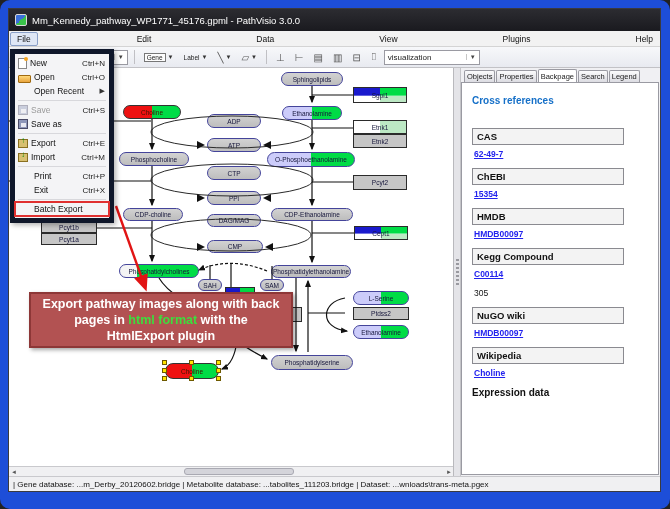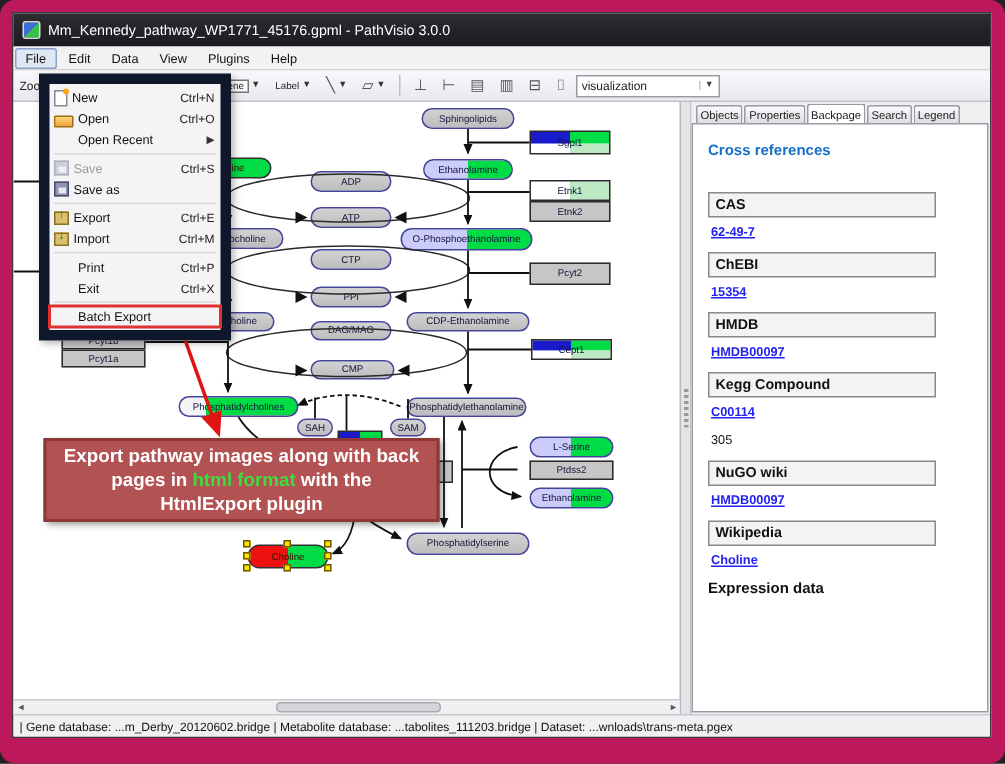--- a/index.html
+++ b/index.html
@@ -1,25 +1,25 @@
 <!DOCTYPE html>
 <html><head>
 <meta charset="utf-8">
 <style>
   * { margin:0; padding:0; box-sizing:border-box; }
   html,body { width:670px; height:509px; font-family:"Liberation Sans", sans-serif; background:#222; }
-  .frame { position:absolute; inset:0; width:670px; height:509px; background:#be185d; border-radius:10px; overflow:hidden; }
+  .frame { position:absolute; inset:0; width:670px; height:509px; background:#1d4ed8; border-radius:10px; overflow:hidden; }
   .window { position:absolute; left:8px; top:8px; width:653px; height:484px; background:#ececf0; border:1px solid #3a3a3e; display:flex; flex-direction:column; overflow:visible; }
 
   
   .titlebar { height:22px; background:linear-gradient(180deg,#2c2c31,#1a1a1f); color:#fff; display:flex; align-items:center; padding:0 6px; font-size:9.5px; flex:0 0 auto; }
   .app-icon { width:12px; height:12px; margin-right:5px; border-radius:2px;
     background:linear-gradient(135deg,#3a6fd8 0 50%,#39c24a 50%); border:1px solid #dadada; }
   
-  .menubar { height:16px; background:#f2f2f2; border-bottom:1px solid #d4d4d4; display:flex; align-items:center; font-size:8.5px; color:#111; flex:0 0 auto; }
+  .menubar { height:16px; background:#f2f2f2; border-bottom:1px solid #d4d4d4; display:flex; align-items:center; font-size:8.5px; color:#111; flex:0 0 auto;justify-content:space-between; }
   .mb-item { padding:1px 6px; margin:0 1px; cursor:default; }
   .mb-item.active { border:1px solid #8aa0c8; background:#dfe7f5; border-radius:2px; }
 
   
   .toolbar { height:21px; background:linear-gradient(180deg,#f7f8fa,#e8eaf0); border-bottom:1px solid #c2c2c6; display:flex; align-items:center; font-size:8px; color:#222; padding:0 4px; gap:4px; flex:0 0 auto; }
   .tb-sep { width:1px; height:14px; background:#c0c0c4; margin:0 2px; }
   .combo { background:#fff; border:1px solid #9a9aa2; height:15px; display:flex; align-items:center; padding:0 3px; gap:4px; }
   .combo .arr { font-size:6px; color:#444; border-left:1px solid #c6c6c6; padding-left:3px; }
   .tb-btn { display:flex; align-items:center; gap:2px; padding:1px 2px; border:1px solid transparent; }
   .tb-glyph { font-size:10px; color:#555; }
@@ -69,21 +69,21 @@
   .bp-section { margin-bottom:9px; }
   .bp-title { width:152px; border:1px solid #8a8a90; background:#f3f3f3; font-weight:bold; font-size:9.5px; padding:2px 4px; color:#111; }
   .bp-value { font-size:8.5px; margin:4px 0 0 2px; color:#111; }
   .bp-value.link { color:#2222ee; text-decoration:underline; font-weight:bold; cursor:pointer; }
   .bp-footer { font-weight:bold; font-size:10px; color:#111; margin-top:6px; }
 
   
   .statusbar { height:15px; background:#f0f0f2; border-top:1px solid #c9c9cd; font-size:8px; color:#111; display:flex; align-items:center; padding:0 4px; flex:0 0 auto; white-space:nowrap; overflow:hidden; }
 
   
-  .filemenu { position:absolute; left:1px; top:40px; width:128px; background:#f4f4f6; border:7px solid #0f172a; box-shadow:2px 2px 5px rgba(0,0,0,.3); z-index:20; padding:2px 0;margin-left:16px; }
+  .filemenu { position:absolute; left:1px; top:40px; width:104px; background:#f4f4f6; border:5px solid #0f172a; box-shadow:2px 2px 5px rgba(0,0,0,.3); z-index:20; padding:2px 0; }
   .menu-item { position:relative; display:flex; align-items:center; height:14px; padding:0 4px 0 3px; font-size:8.5px; color:#111; }
   .menu-item .mi-icon { width:13px; height:11px; margin-right:3px; position:relative; flex:0 0 auto; }
   .menu-item .mi-label { flex:1; }
   .menu-item .mi-short { color:#222; font-size:8px; }
   .menu-item .mi-sub { font-size:7px; color:#333; }
   .menu-item.disabled { color:#9a9a9a; }
   .menu-item.disabled .mi-icon { opacity:.4; }
   .menu-item.hl-red { outline:2px solid #e03030; outline-offset:-1px; }
   .menu-sep { height:1px; background:#d8d8dc; margin:2px 3px; }
   .ic-new { background:#fff; border:1px solid #888; width:9px !important; height:11px !important; }

